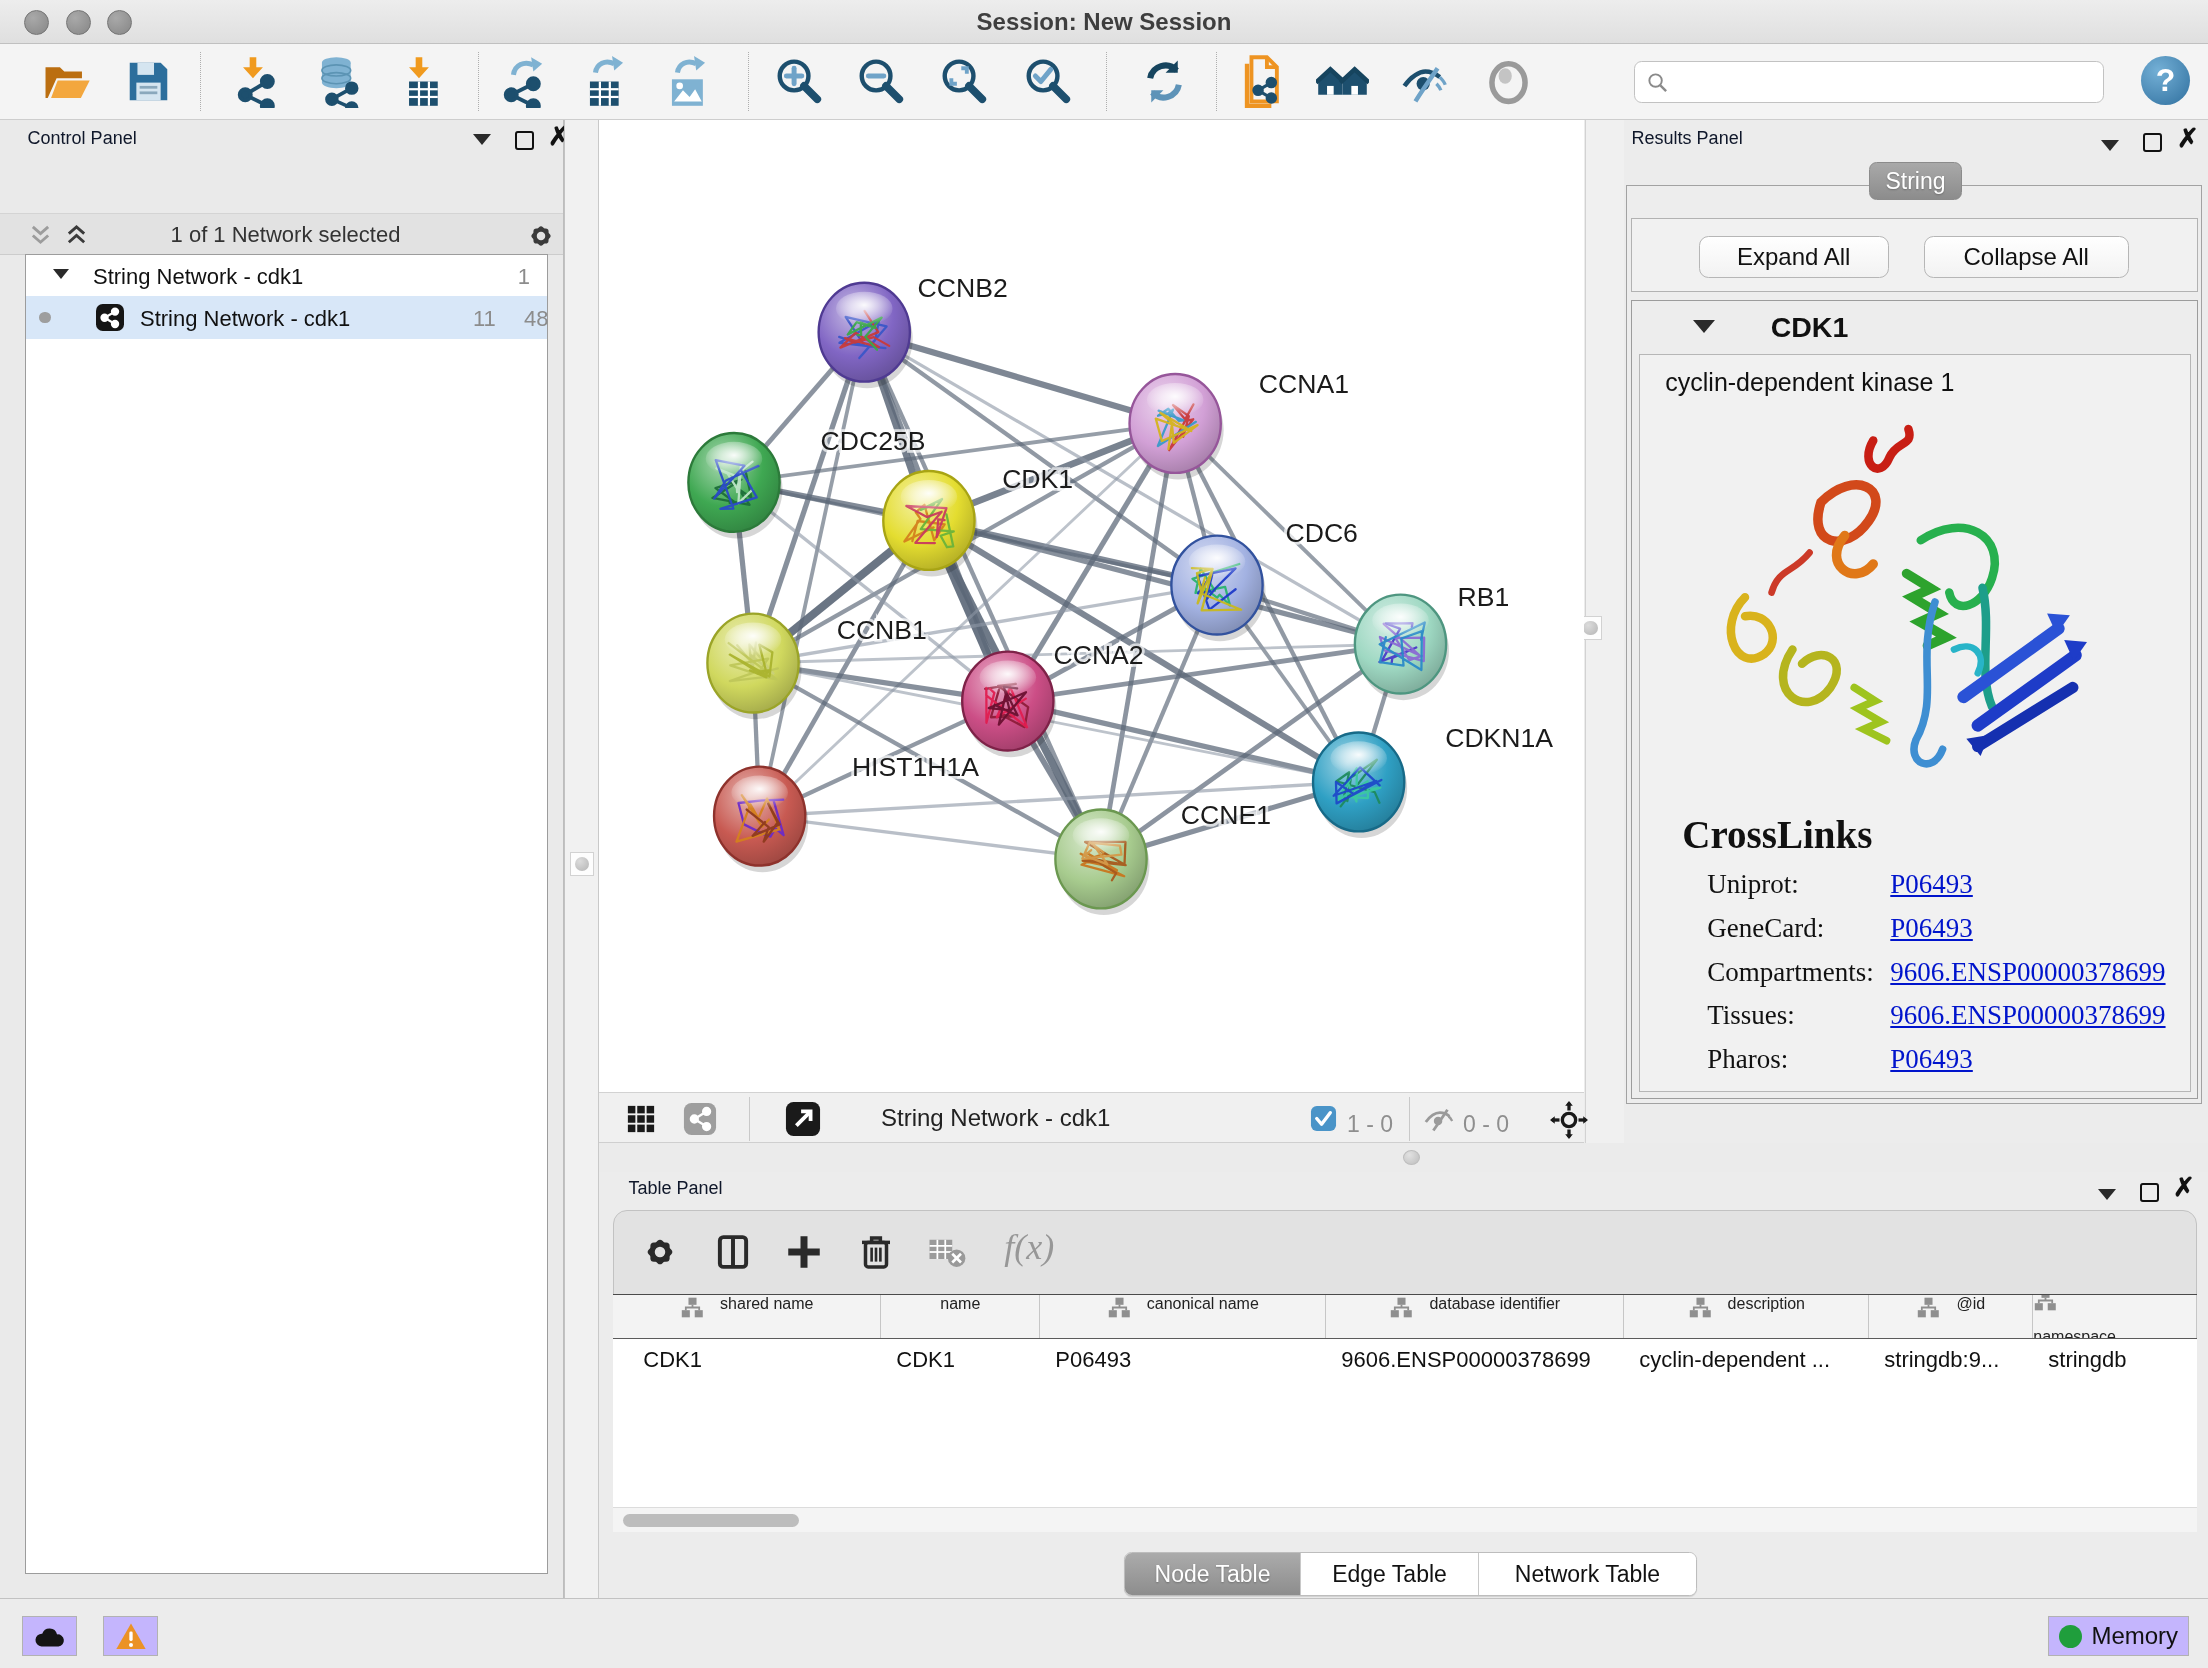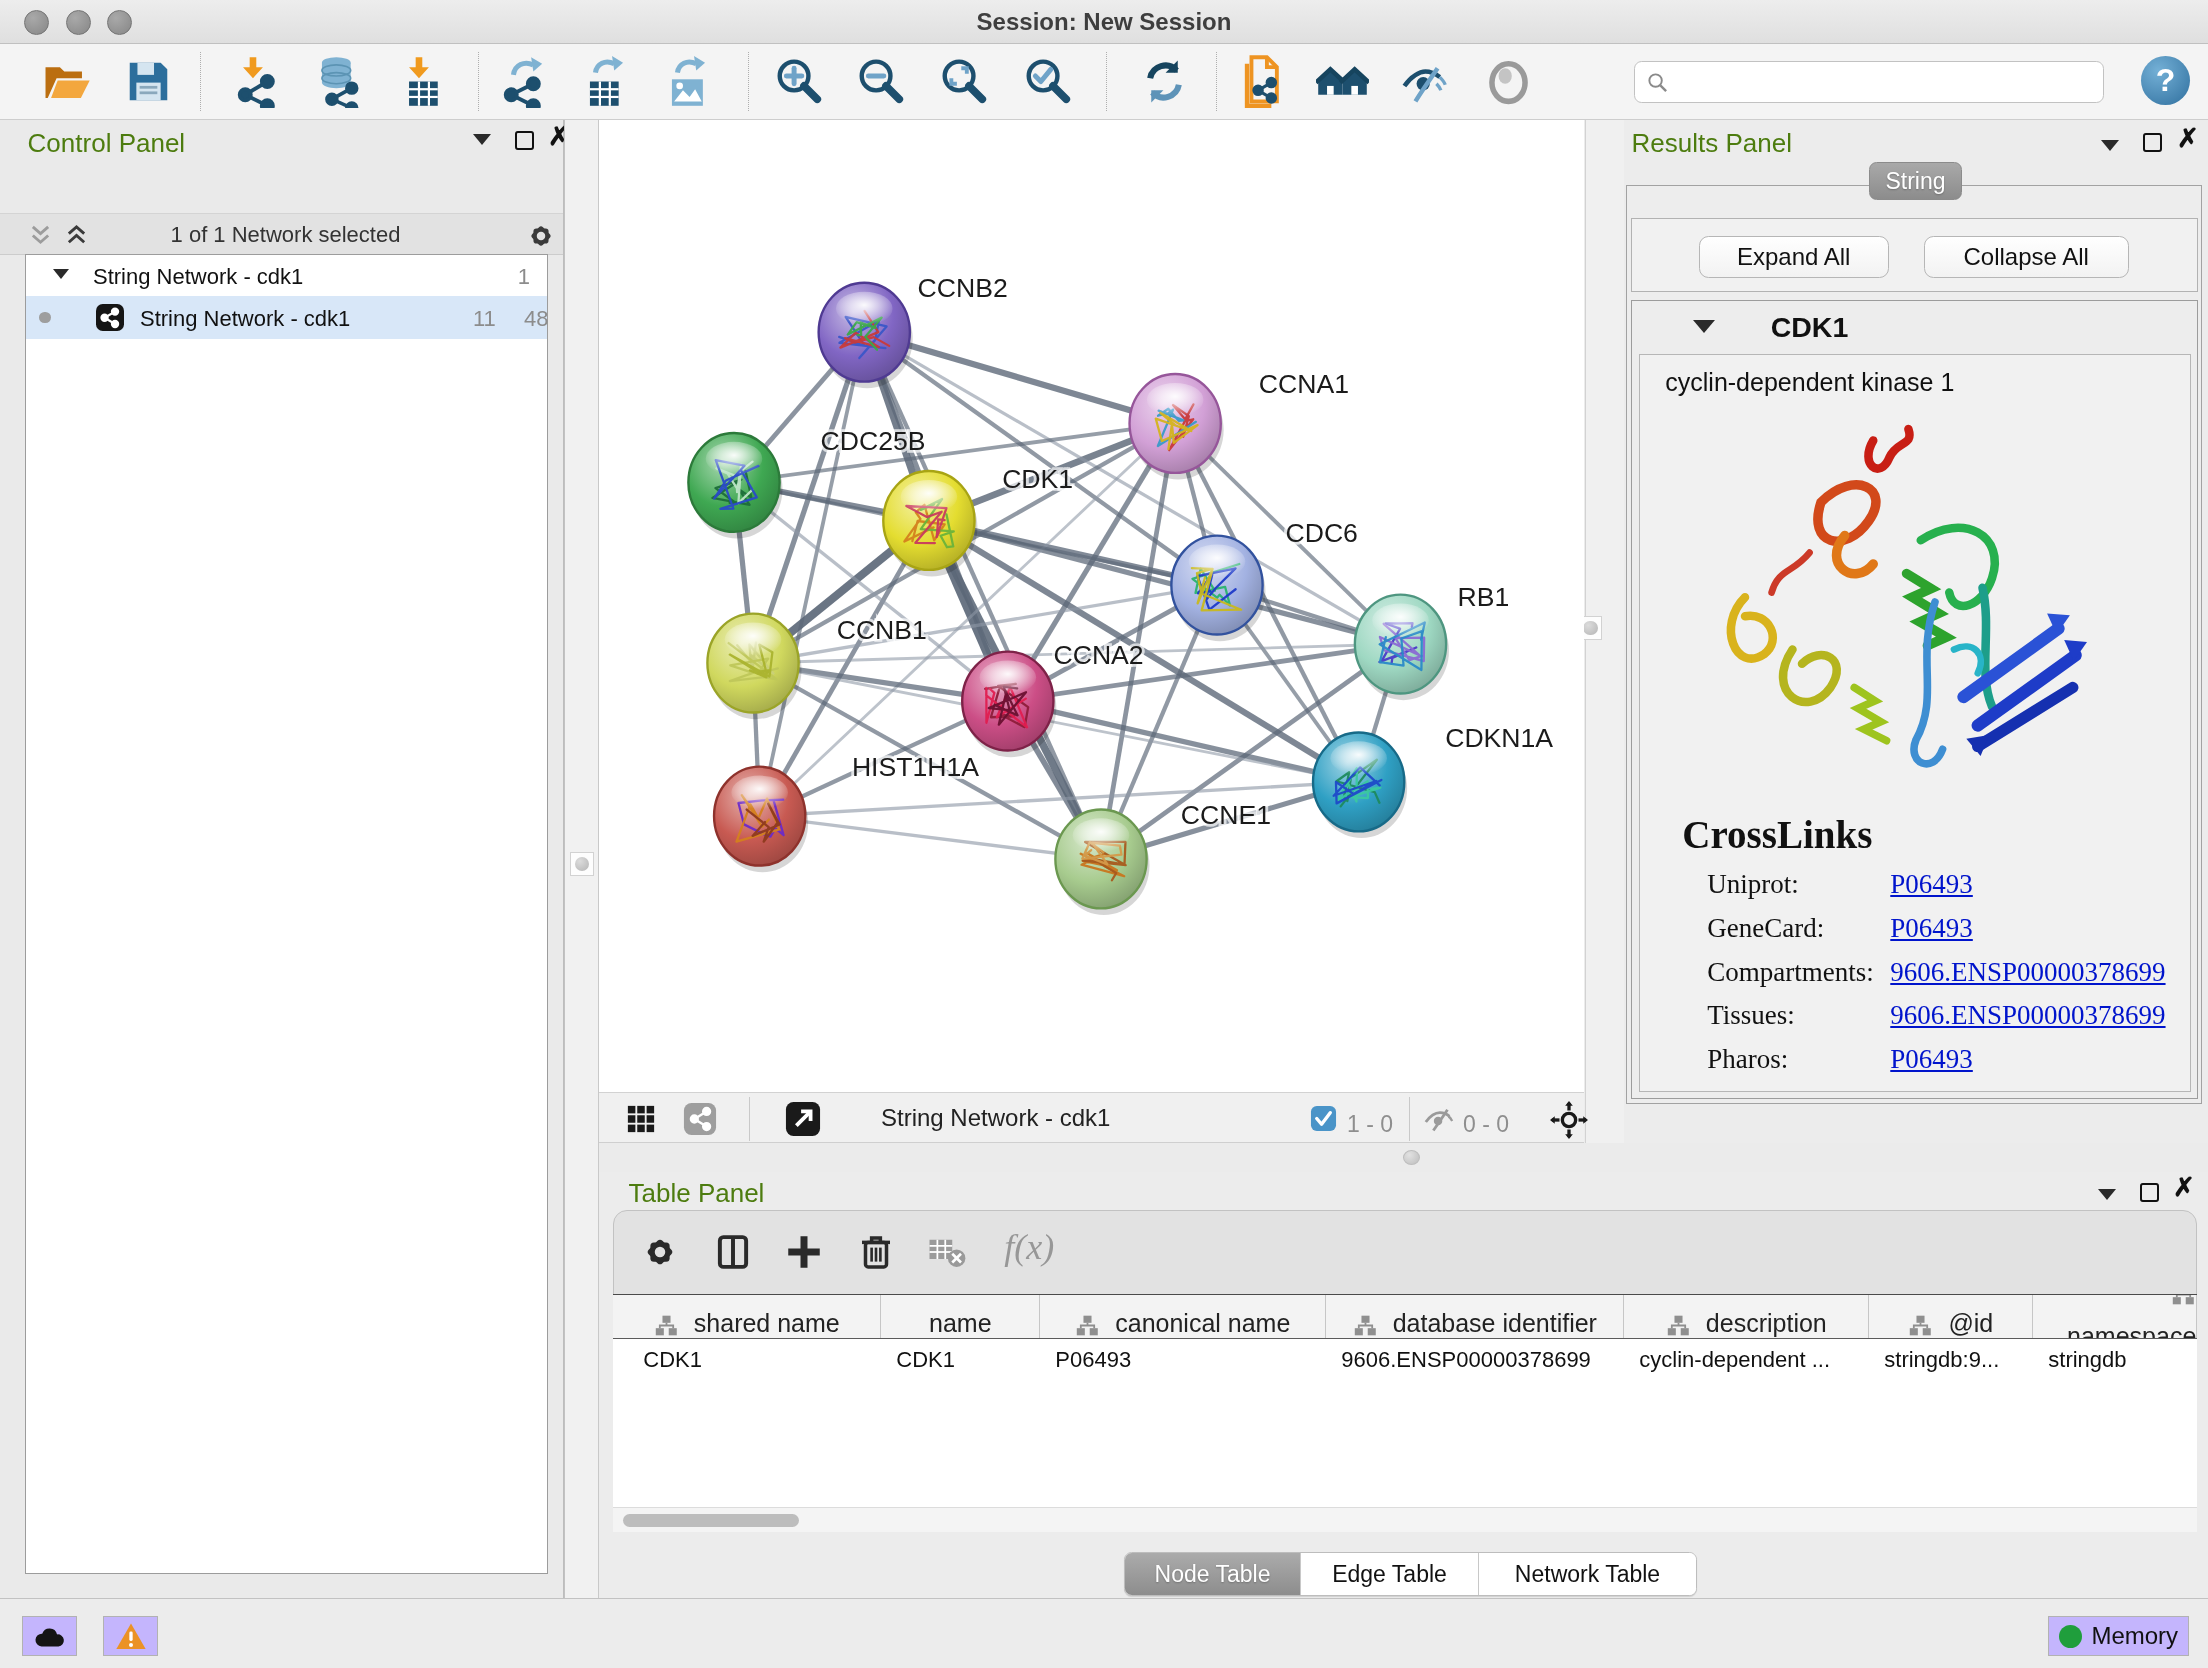--- a/index.html
+++ b/index.html
@@ -22,21 +22,21 @@
   .tbsep { position:absolute; top:7.6px; height:59px; width:0; border-left:1.9px dotted #aeaeae; }
   #search-wrap { position:absolute; left:1634px; top:17px; width:470px; height:42px;
     background:#fff; border:1px solid #c2c2c2; border-radius:7.6px; display:flex; align-items:center; padding:0 11.4px; }
   #search-wrap svg { width:23px; height:23px; flex:none; }
   #search-input { border:none; outline:none; flex:1; font-size:22px; margin-left:7.6px; background:transparent; }
   #help-btn { position:absolute; left:2141px; top:12.4px; width:49px; height:49px; border-radius:50%;
     background:radial-gradient(circle at 35% 30%,#74b0d6,#2f6f9e); color:#fff; font-size:32px; font-weight:bold;
     text-align:center; line-height:48px; cursor:pointer; }
 
   
-  .ph-title { font-size:26px; color:#4d7c0f; }
+  .ph-title { font-size:18px; color:#0f172a; }
   .tri-down { width:0; height:0; border-left:9.5px solid transparent; border-right:9.5px solid transparent;
     border-top:11.4px solid #2a2a2a; }
   .sq-icon { width:19px; height:19px; border:2.4px solid #111; border-radius:2.9px; background:transparent; }
   .x-icon { font-size:26px; font-weight:bold; color:#111; line-height:21px; }
 
   
   .seg { display:flex; border:1px solid #bdbdbd; border-radius:7.6px; overflow:hidden; background:#fff;
     box-shadow:0 1px 1px rgba(0,0,0,.12); }
   .seg .tab { text-align:center; font-size:23px; color:#111; background:#fff; border-right:1px solid #c8c8c8;
     cursor:pointer; display:flex; align-items:center; justify-content:center; }
@@ -104,21 +104,21 @@
 
   
   #table-panel { position:absolute; left:599px; top:1172px; width:1609px; height:426px; background:#ececec; }
   #tp-toolbar { position:absolute; left:14.3px; top:38px; width:1584px; height:104px; background:#e2e2e2;
     border:1px solid #c2c2c2; border-radius:14px;text-align:center; }
   .tpi { position:absolute; top:20px; width:42px; height:42px; cursor:pointer; }
   #fx-label { position:absolute; left:390px; top:15px; font-family:"Liberation Serif",serif; font-style:italic;
     font-size:36px; color:#979797; }
   #tp-table { position:absolute; left:14.3px; top:122px; width:1584px; background:#fff; border-top:1.9px solid #4a4a4a; }
   #tp-head { display:flex; height:44px; background:#f3f3f3; border-bottom:1px solid #5a5a5a; }
-  .th { display:flex; align-items:flex-end; justify-content:center; gap:15px; font-size:25px; color:#222;
+  .th { display:flex; align-items:flex-start; justify-content:center; gap:15px; font-size:16px; color:#222;
     border-right:1px solid #c6c6c6; overflow:hidden; white-space:nowrap; flex:none; }
   .th svg { width:25px; height:25px; flex:none; }
   #tp-row { display:flex; height:42px; background:#fff; }
   .td { font-size:22px; color:#111; padding-left:15px; display:flex; align-items:center; overflow:hidden;
     white-space:nowrap; flex:none; }
   #tp-empty { height:127px; background:#fff; }
   #tp-hscroll { position:absolute; left:14.3px; top:335px; width:1584px; height:25px; background:#f4f4f4; border-top:1px solid #dcdcdc; }
   #tp-hscroll .thumb { position:absolute; left:9.5px; top:5.7px; width:176px; height:13.3px; border-radius:6.7px; background:#bdbdbd; cursor:pointer; }
   #tp-tabs { position:absolute; left:525px; top:380px; height:44px; }
 

